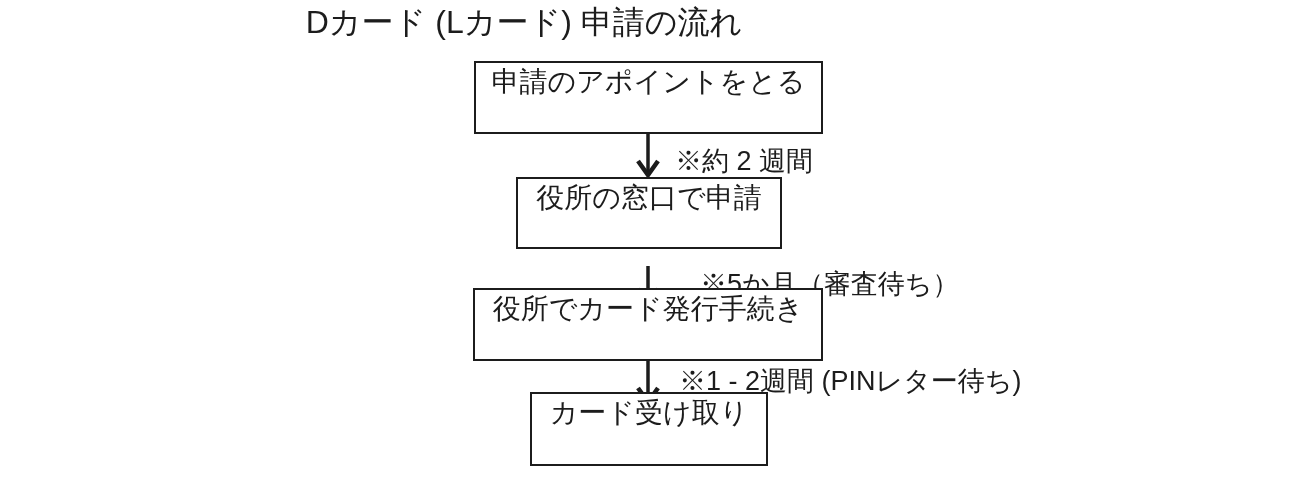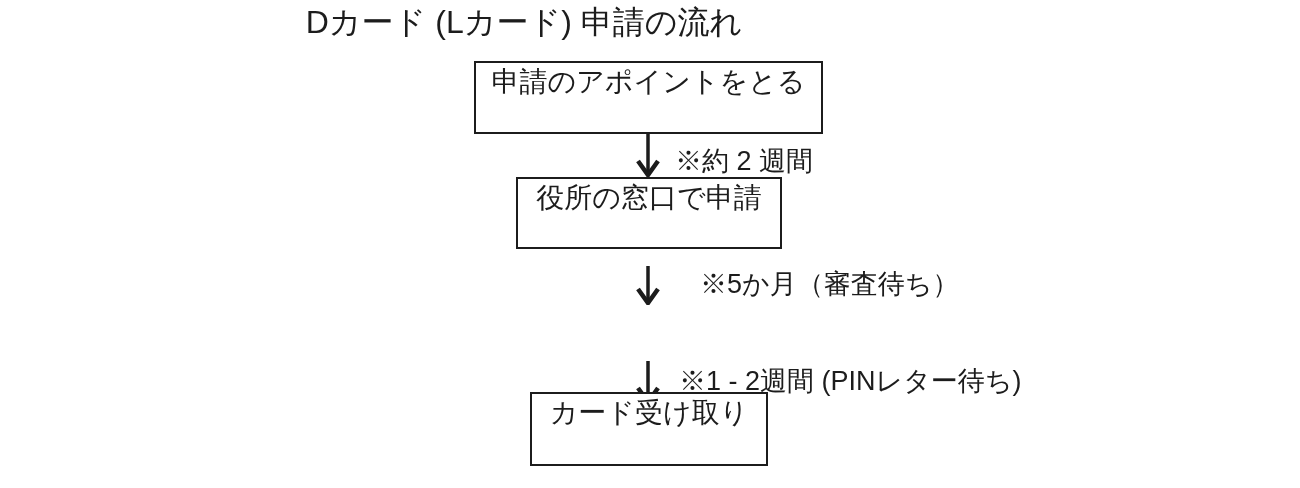--- a/index.html
+++ b/index.html
@@ -96,20 +96,23 @@
   </div>
 
   <div class="transition t2">
     <svg class="arrow-svg" width="26" height="39" viewBox="0 0 26 39">
       <line class="arrow-shaft" x1="13" y1="0" x2="13" y2="35"></line>
       <polyline class="arrow-head" points="3,23 13,37 23,23"></polyline>
     </svg>
     <span class="note">※5か月（審査待ち）</span>
   </div>
 
+  <div class="flow-box box3">
+    <span>役所でカード発行手続き</span>
+  </div>
 
   <div class="transition t3">
     <svg class="arrow-svg" width="26" height="43" viewBox="0 0 26 43">
       <line class="arrow-shaft" x1="13" y1="0" x2="13" y2="39"></line>
       <polyline class="arrow-head" points="3,27 13,41 23,27"></polyline>
     </svg>
     <span class="note">※1 - 2週間 (PINレター待ち)</span>
   </div>
 
   <div class="flow-box box4">

